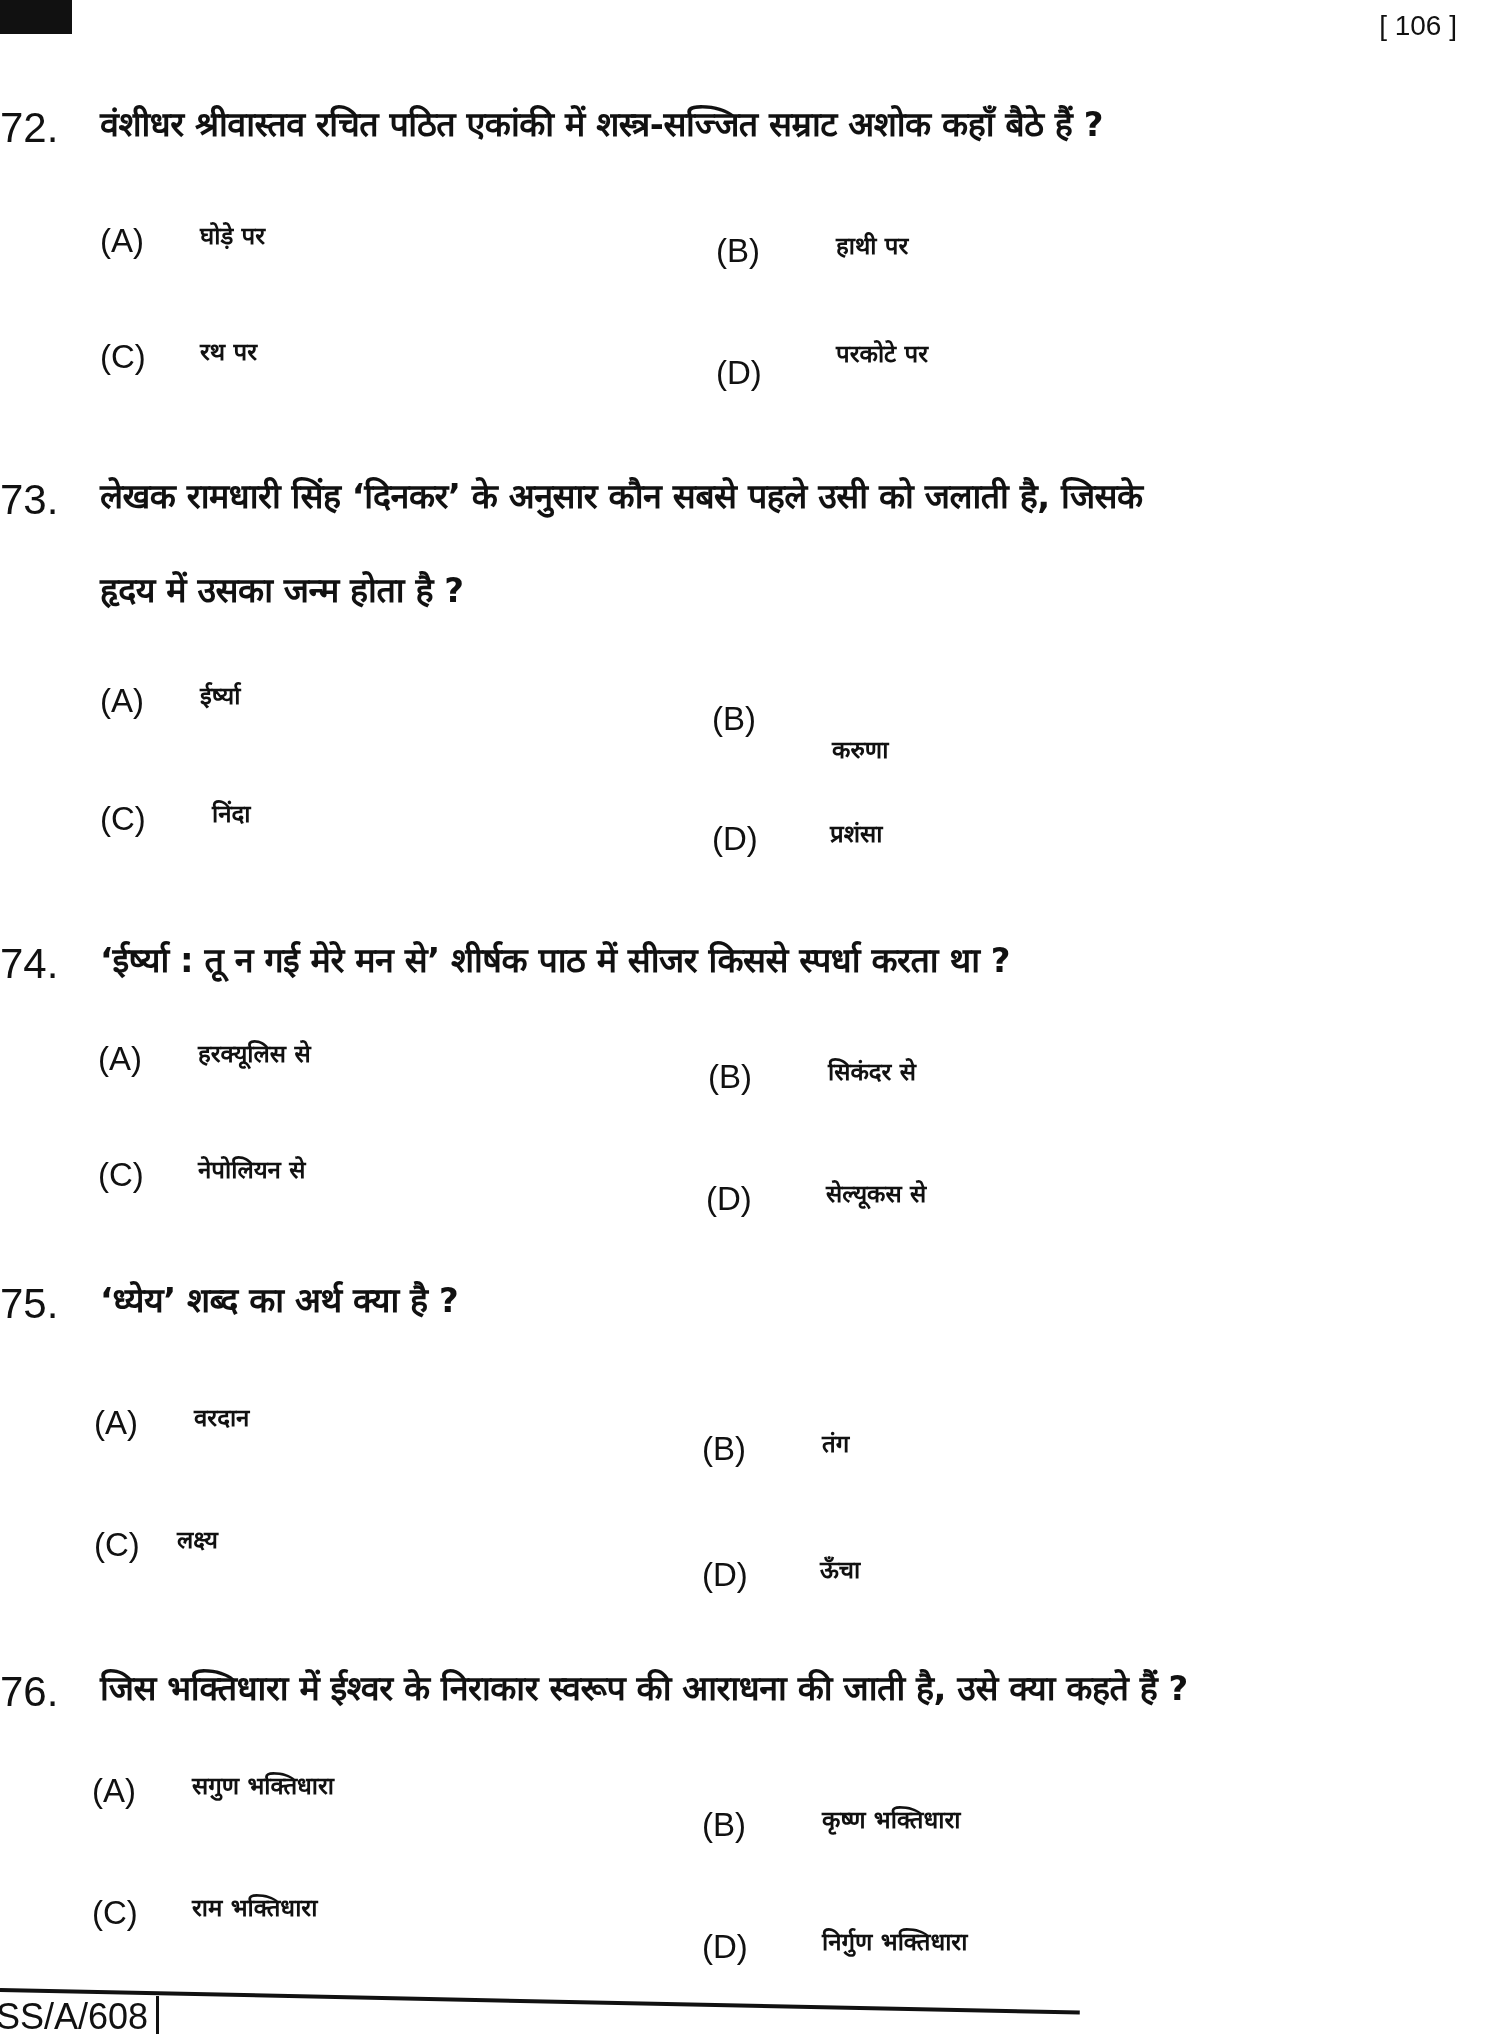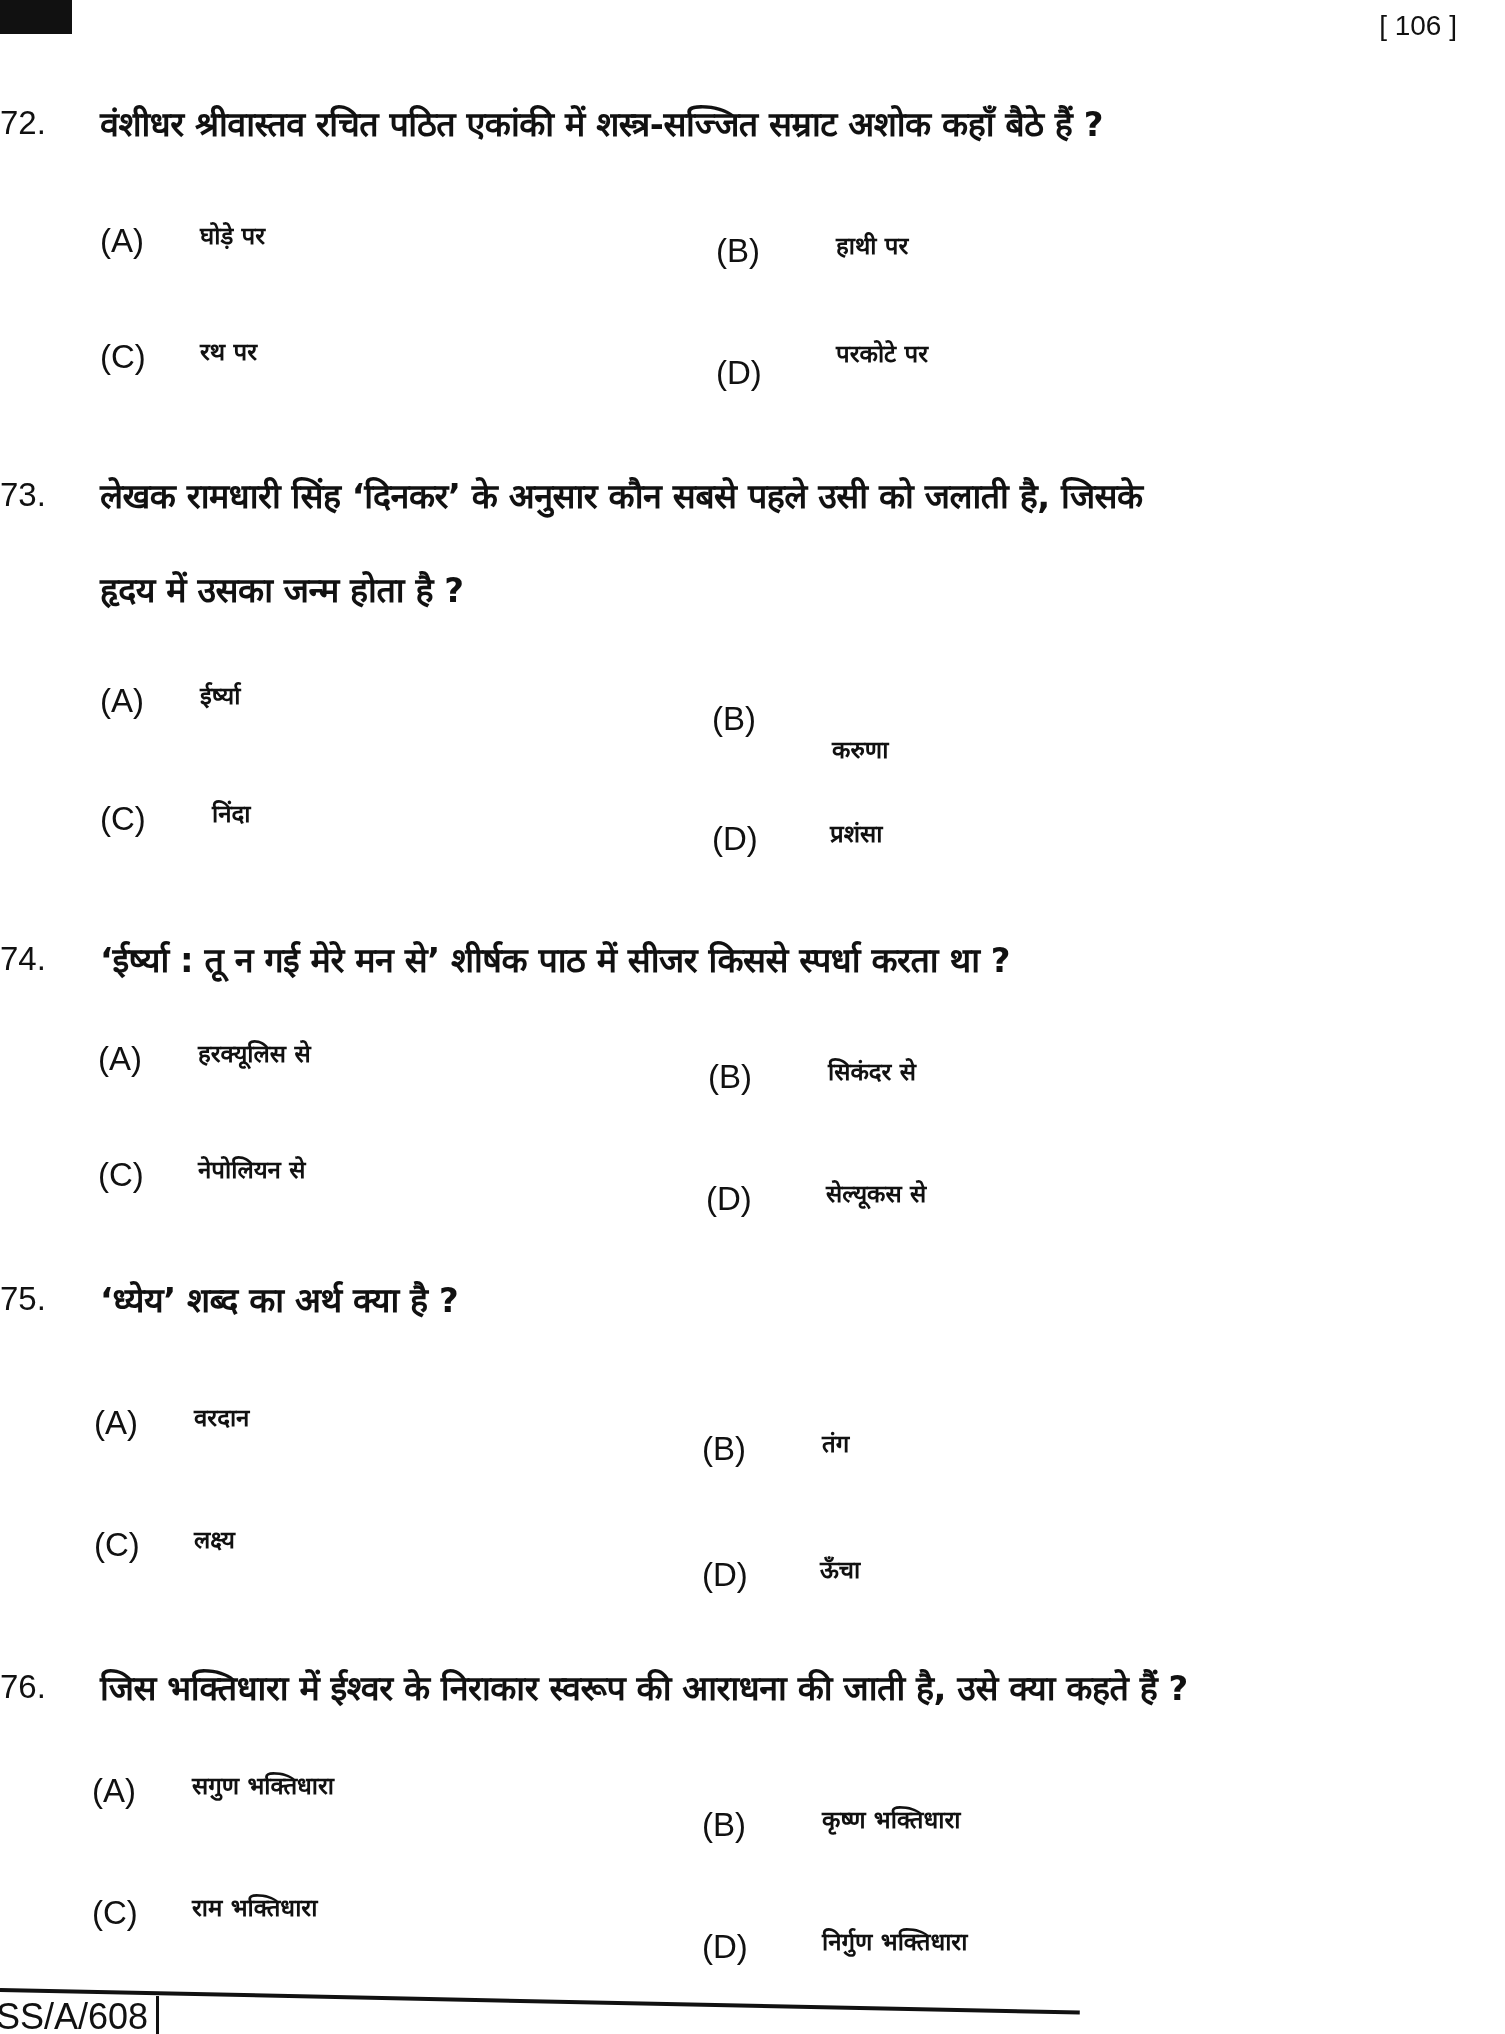--- a/index.html
+++ b/index.html
@@ -1,21 +1,21 @@
 <!DOCTYPE html>
 <html><head>
 <meta charset="utf-8">
 <style>
   html,body{margin:0;padding:0;background:#fff;}
   body{width:1505px;height:2034px;position:relative;overflow:hidden;
        font-family:"DejaVu Sans",sans-serif;color:#111;}
   .abs{position:absolute;white-space:nowrap;}
   .corner{left:0;top:0;width:72px;height:34px;background:#111;}
   .pageno{right:48px;top:10px;font-family:"Liberation Sans",sans-serif;font-size:28px;}
-  .qnum{left:0;font-family:"Liberation Sans",sans-serif;font-size:33px;}
+  .qnum{left:0;font-family:"Liberation Sans",sans-serif;font-size:42px;}
   .qtext{left:100px;font-size:34px;font-weight:bold;letter-spacing:-0.5px;}
   .optl{font-family:"Liberation Sans",sans-serif;font-size:33px;}
   .optt{font-size:24px;font-weight:bold;}
   .rule{left:0;top:1988px;width:1080px;height:4px;background:#111;transform:rotate(1.2deg);transform-origin:left center;}
   .code{left:-4px;top:1996px;font-family:"Liberation Sans",sans-serif;font-size:36px;
         border-right:3px solid #111;padding-right:8px;}
 </style>
 </head>
 <body>
 
@@ -56,21 +56,21 @@
 <div class="abs optl" style="left:706px;top:1180px">(D)</div>
 <div class="abs optt" style="left:826px;top:1176px">सेल्यूकस से</div>
 
 <div class="abs qnum" style="top:1280px">75.</div>
 <div class="abs qtext" style="top:1276px">‘ध्येय’ शब्द का अर्थ क्या है ?</div>
 <div class="abs optl" style="left:94px;top:1404px">(A)</div>
 <div class="abs optt" style="left:194px;top:1400px">वरदान</div>
 <div class="abs optl" style="left:702px;top:1430px">(B)</div>
 <div class="abs optt" style="left:822px;top:1426px">तंग</div>
 <div class="abs optl" style="left:94px;top:1526px">(C)</div>
-<div class="abs optt" style="left:194px;top:1522px">लक्ष्य</div>
+<div class="abs optt" style="left:177px;top:1522px">लक्ष्य</div>
 <div class="abs optl" style="left:702px;top:1556px">(D)</div>
 <div class="abs optt" style="left:820px;top:1552px">ऊँचा</div>
 
 <div class="abs qnum" style="top:1668px">76.</div>
 <div class="abs qtext" style="top:1664px">जिस भक्तिधारा में ईश्वर के निराकार स्वरूप की आराधना की जाती है, उसे क्या कहते हैं ?</div>
 <div class="abs optl" style="left:92px;top:1772px">(A)</div>
 <div class="abs optt" style="left:192px;top:1768px">सगुण भक्तिधारा</div>
 <div class="abs optl" style="left:702px;top:1806px">(B)</div>
 <div class="abs optt" style="left:822px;top:1802px">कृष्ण भक्तिधारा</div>
 <div class="abs optl" style="left:92px;top:1894px">(C)</div>

